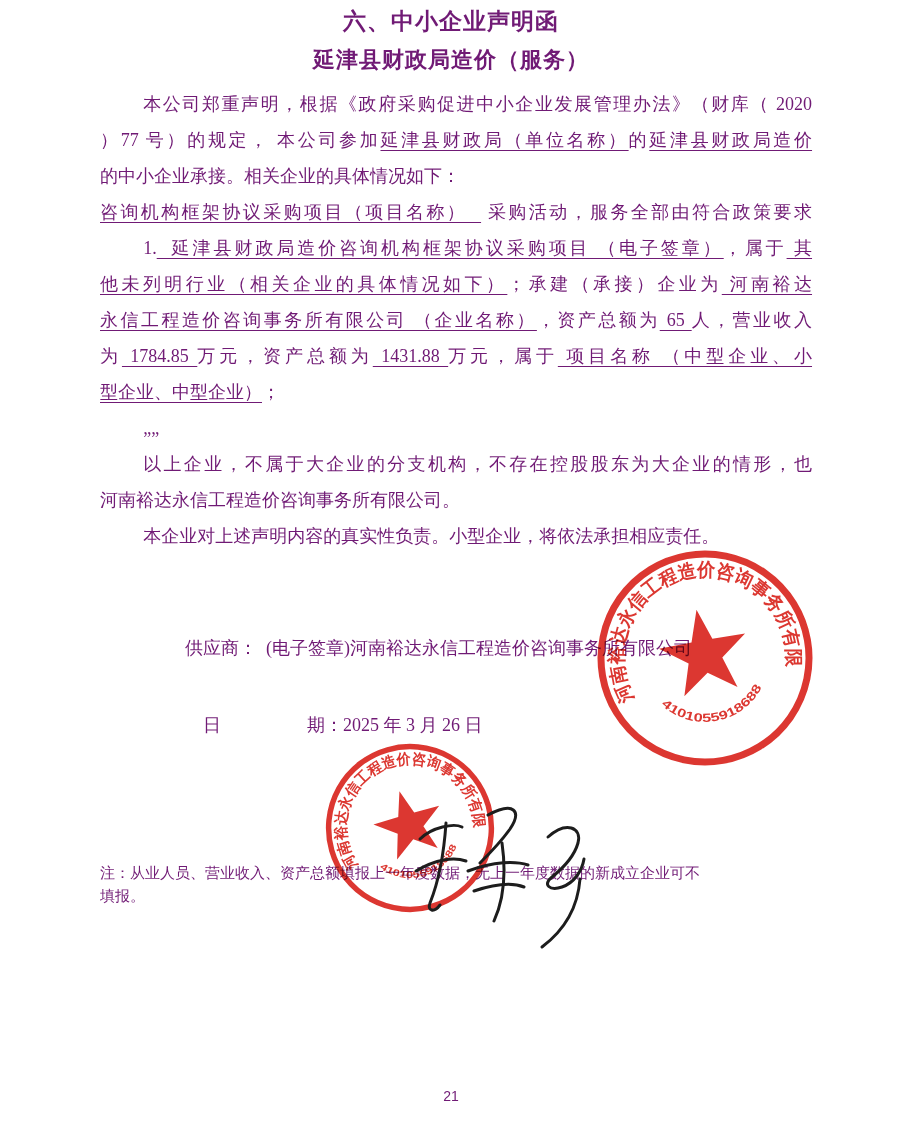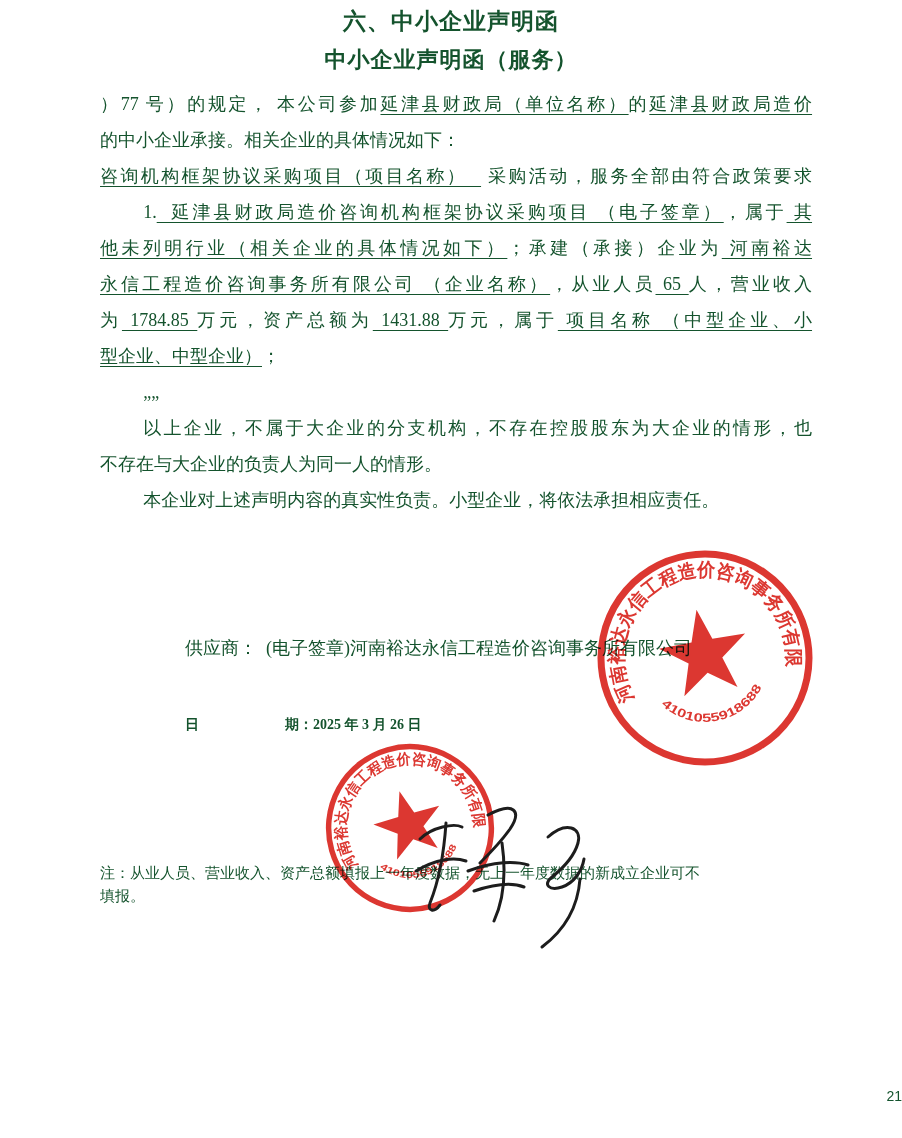--- a/index.html
+++ b/index.html
@@ -2,21 +2,21 @@
 <html style="--stamp-red: #d9261f;"><head>
 <meta charset="utf-8">
 <style>
   html,body{margin:0;padding:0;background:#888;}
   .page{
     position:relative;
     width:902px;height:1138px;
     margin:0 auto;
     background:#ffffff;
     font-family:"Liberation Serif","DejaVu Serif",serif;
-    color:#14532d;
+    color:#701a75;
     overflow:hidden;
   }
   .section-title{
     position:absolute;top:6px;left:0;width:100%;
     text-align:center;font-size:23px;font-weight:bold;
     font-family:"Liberation Sans","DejaVu Sans",sans-serif;
     letter-spacing:1px;
   }
   .doc-title{
     position:absolute;top:45px;left:0;width:100%;
@@ -34,31 +34,31 @@
     text-align:justify;
   }
   .line.fill{ text-align:justify; text-align-last:justify; }
   .line.indent{ text-indent:2.4em; }
   .seg-u{ text-decoration:underline; text-underline-offset:4px; text-decoration-thickness:1px; }
   .supplier-line{
     position:absolute;top:636px;left:185px;
     font-size:18px;white-space:pre;line-height:24px;
   }
   .date-line{
-    position:absolute;top:713px;left:185px;
-    font-size:14px;white-space:pre;line-height:24px;font-weight:bold;
+    position:absolute;top:713px;left:203px;
+    font-size:18px;white-space:pre;line-height:24px;
   }
   .date-gap{ display:inline-block;width:86px; }
   .footnote{
     position:absolute;top:862px;left:100px;width:720px;
     font-size:15px;line-height:23px;
   }
   .page-number{
     position:absolute;top:1088px;left:0;width:100%;
-    text-align:right;font-size:14px;
+    text-align:center;font-size:14px;
     font-family:"Liberation Sans","DejaVu Sans",sans-serif;
   }
   .stamp{
     position:absolute;
     mix-blend-mode:multiply;
     opacity:.92;
   }
   .stamp-1{ left:590px; top:543px; width:230px; height:230px; transform:rotate(-10deg); }
   .stamp-2{ left:320px; top:738px; width:180px; height:180px; transform:rotate(-16deg); }
   .stamp svg{ width:100%; height:100%; display:block; }
@@ -75,34 +75,35 @@
   .signature path{
     fill:none;stroke:#1d1d1d;stroke-width:3;stroke-linecap:round;
   }
 </style>
 </head>
 <body>
 
 <div class="page">
 
   <div class="section-title">六、中小企业声明函</div>
-  <div class="doc-title">中小企业声明函（服务）</div>
+  <div class="doc-title">延津县财政局造价（服务）</div>
 
   <div class="body-block" id="body-block">
+      <div class="line indent fill"><span class="seg">本公司郑重声明，根据《政府采购促进中小企业发展管理办法》（财库（ 2020</span></div>
       <div class="line fill"><span class="seg">）77 号）的规定， 本公司参加</span><span class="seg-u">延津县财政局（单位名称）</span><span class="seg">的</span><span class="seg-u">延津县财政局造价</span></div>
       <div class="line"><span class="seg">的中小企业承接。相关企业的具体情况如下：</span></div>
       <div class="line fill"><span class="seg-u">咨询机构框架协议采购项目（项目名称）  </span><span class="seg"> 采购活动，服务全部由符合政策要求</span></div>
       <div class="line indent fill"><span class="seg">1.</span><span class="seg-u">  延津县财政局造价咨询机构框架协议采购项目 （电子签章）</span><span class="seg">，属于</span><span class="seg-u"> 其</span></div>
       <div class="line fill"><span class="seg-u">他未列明行业（相关企业的具体情况如下）</span><span class="seg">；承建（承接）企业为</span><span class="seg-u"> 河南裕达</span></div>
-      <div class="line fill"><span class="seg-u">永信工程造价咨询事务所有限公司 （企业名称）</span><span class="seg">，从业人员</span><span class="seg-u"> 65 </span><span class="seg">人，营业收入</span></div>
+      <div class="line fill"><span class="seg-u">永信工程造价咨询事务所有限公司 （企业名称）</span><span class="seg">，资产总额为</span><span class="seg-u"> 65 </span><span class="seg">人，营业收入</span></div>
       <div class="line fill"><span class="seg">为</span><span class="seg-u"> 1784.85 </span><span class="seg">万元，资产总额为</span><span class="seg-u"> 1431.88 </span><span class="seg">万元，属于</span><span class="seg-u"> 项目名称 （中型企业、小</span></div>
       <div class="line"><span class="seg-u">型企业、中型企业）</span><span class="seg">；</span></div>
       <div class="line indent"><span class="seg">„„</span></div>
       <div class="line indent fill"><span class="seg">以上企业，不属于大企业的分支机构，不存在控股股东为大企业的情形，也</span></div>
-      <div class="line"><span class="seg">不存在与大企业的负责人为同一人的情形。</span></div>
+      <div class="line"><span class="seg">河南裕达永信工程造价咨询事务所有限公司。</span></div>
       <div class="line indent"><span class="seg">本企业对上述声明内容的真实性负责。小型企业，将依法承担相应责任。</span></div>
     </div>
 
   <div class="supplier-line">供应商：  (电子签章)河南裕达永信工程造价咨询事务所有限公司</div>
 
   <div class="date-line"><span>日</span><span class="date-gap"></span><span>期：2025 年 3 月 26 日</span></div>
 
   <div class="footnote">
     <div>注：从业人员、营业收入、资产总额填报上一年度数据，无上一年度数据的新成立企业可不</div>
     <div>填报。</div>

